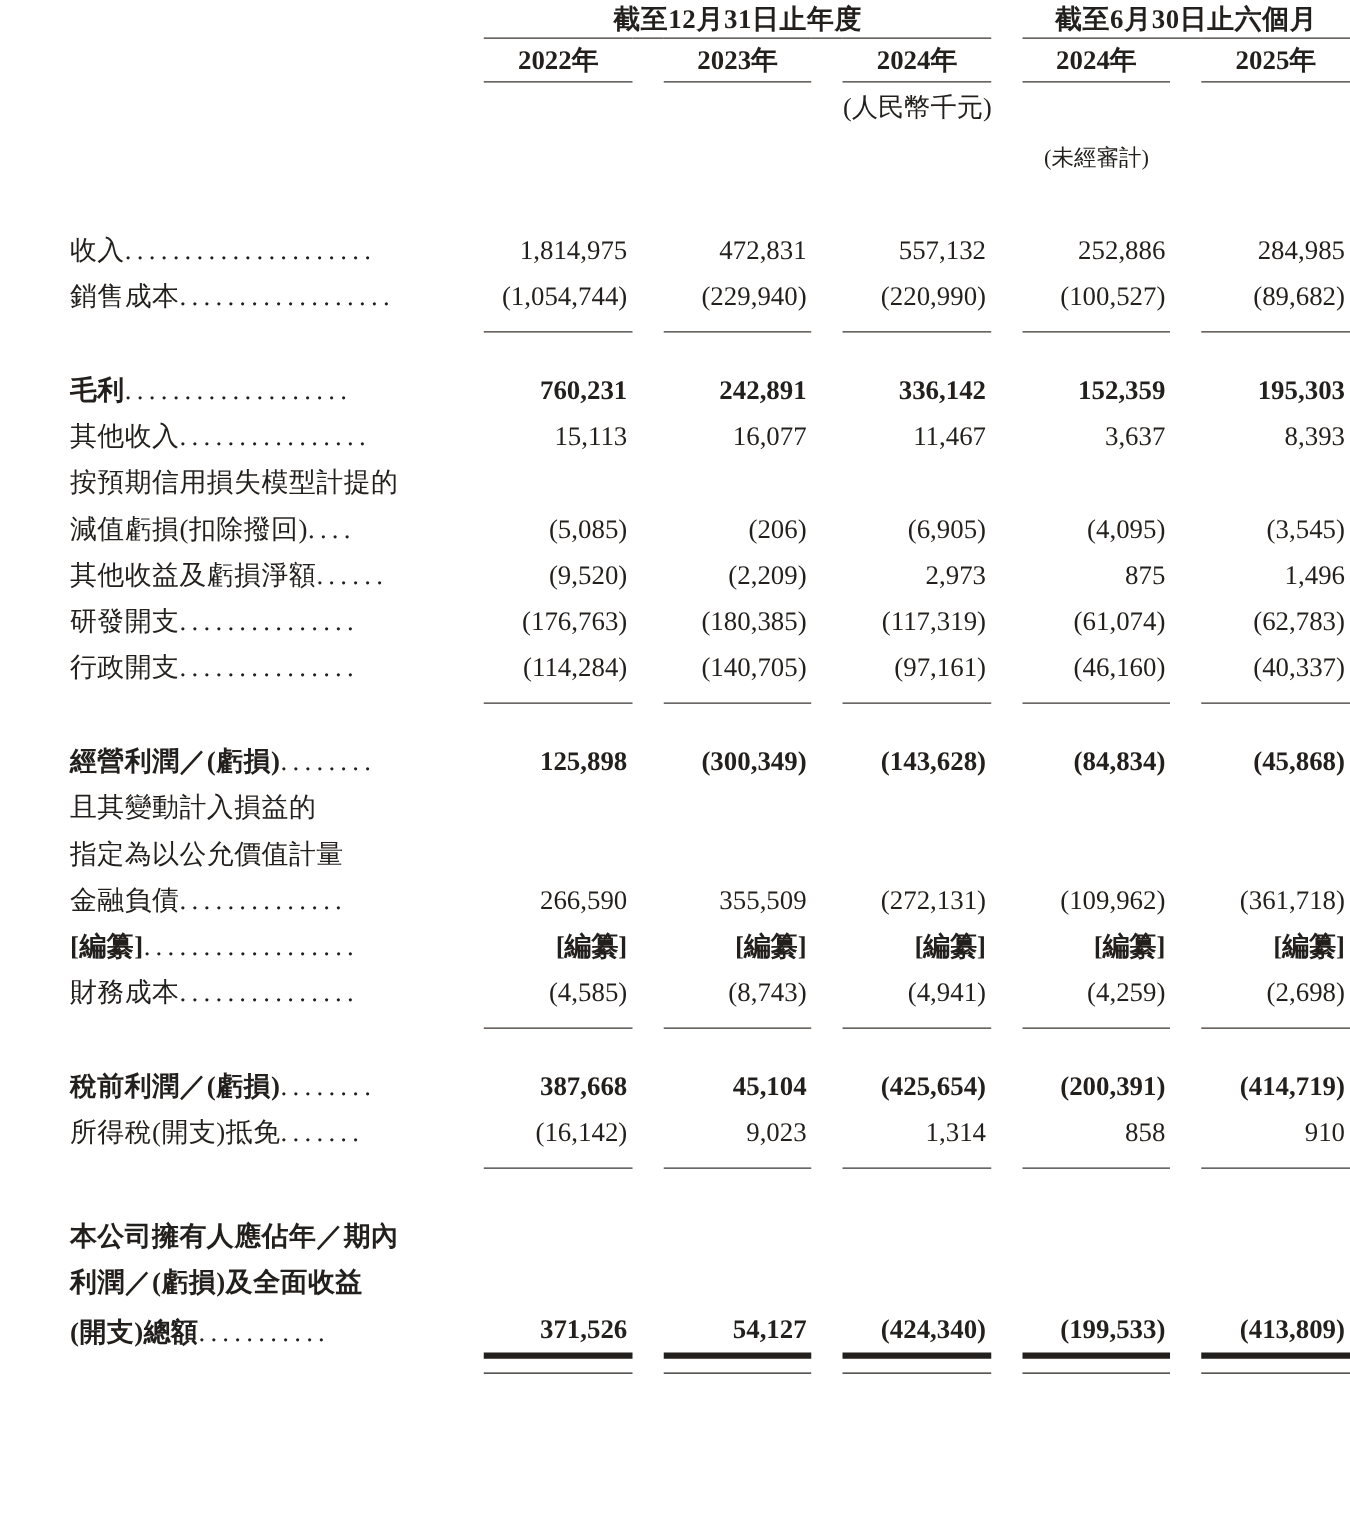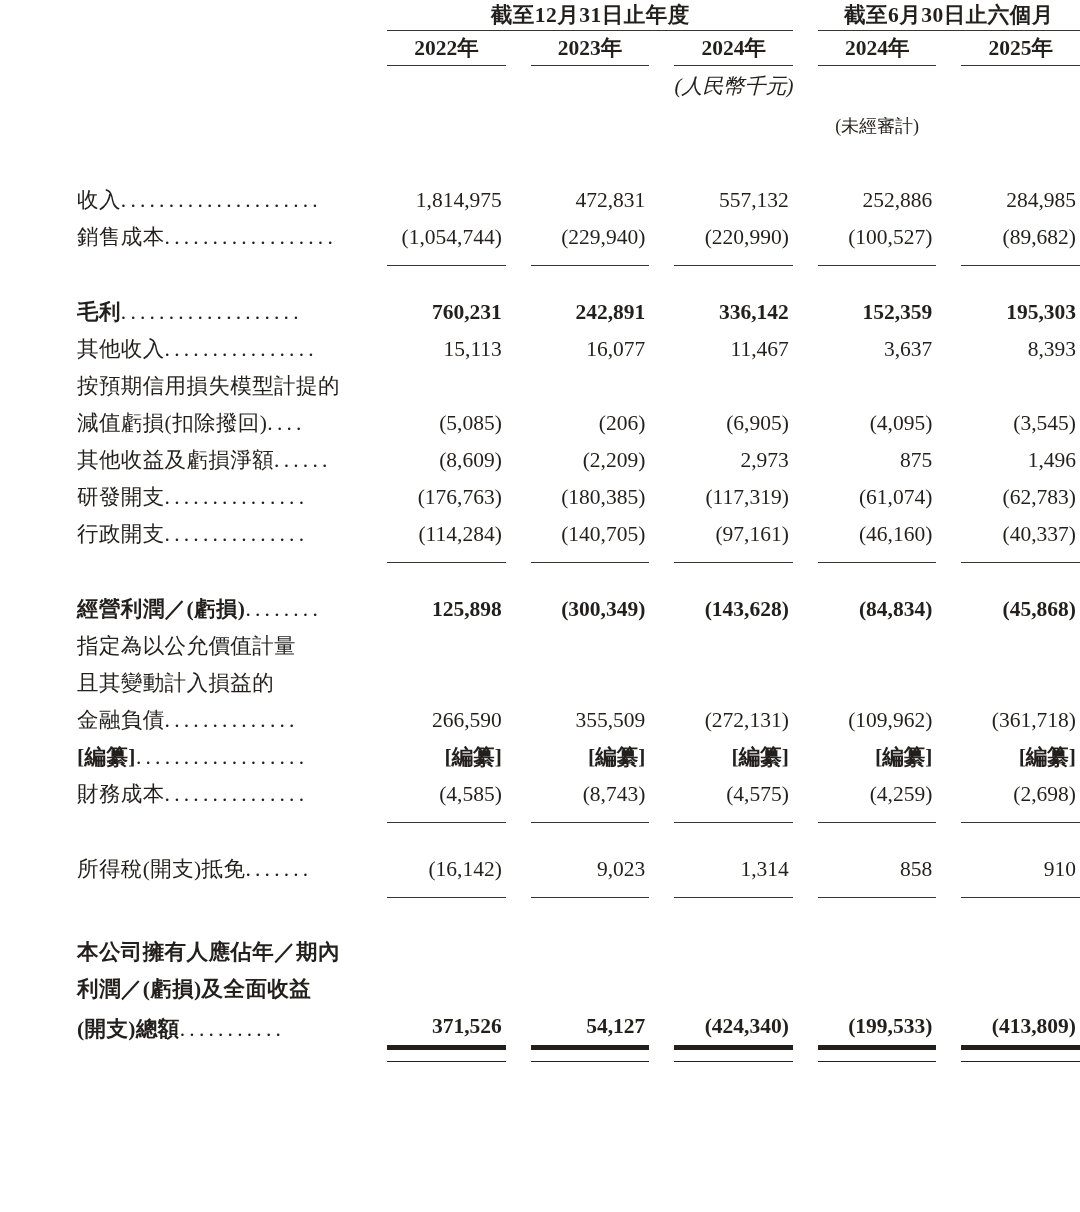--- a/index.html
+++ b/index.html
@@ -36,21 +36,21 @@
   col.c-gap2  { width: 25px; }
 
   td, th {
     padding: 0;
     margin: 0;
     vertical-align: bottom;
     font-weight: normal;
   }
 
   .label-cell {
-    padding-left: 77px;
+    padding-left: 56px;
     font-size: 21.5px;
     line-height: 37px;
     white-space: nowrap;
     letter-spacing: 0.4px;
   }
   .label-cell.ind1 { }
   .label-cell.bold { font-weight: bold; }
 
   .num {
     text-align: right;
@@ -73,21 +73,20 @@
   .yr {
     text-align: center;
     font-size: 21.5px;
     line-height: 34px;
     font-weight: bold;
     white-space: nowrap;
   }
   .unit {
     text-align: center;
     font-size: 21px;
-    font-style: italic;
     line-height: 40px;
     white-space: nowrap;
   }
   .unaudited {
     text-align: center;
     font-size: 18px;
     line-height: 40px;
     white-space: nowrap;
   }
   .rule-bottom { border-bottom: 1.6px solid #3a3430; }
@@ -291,21 +290,21 @@
     <td class="num">(6,905)</td>
           <td></td>
     <td class="num">(4,095)</td>
           <td></td>
     <td class="num">(3,545)</td>
   </tr>
 
   <tr>
     <td class="label-cell"><span class="lbl-txt">其他收益及虧損淨額</span><span class="leader">......</span></td>
     <td></td>
-    <td class="num">(8,609)</td>
+    <td class="num">(9,520)</td>
           <td></td>
     <td class="num">(2,209)</td>
           <td></td>
     <td class="num">2,973</td>
           <td></td>
     <td class="num">875</td>
           <td></td>
     <td class="num">1,496</td>
   </tr>
 
@@ -367,45 +366,45 @@
     <td class="num bold">(300,349)</td>
           <td></td>
     <td class="num bold">(143,628)</td>
           <td></td>
     <td class="num bold">(84,834)</td>
           <td></td>
     <td class="num bold">(45,868)</td>
   </tr>
 
   <tr>
+    <td class="label-cell ind1">且其變動計入損益的</td>
+    <td></td>
+          <td></td>
+          <td></td>
+          <td></td>
+          <td></td>
+          <td></td>
+          <td></td>
+          <td></td>
+          <td></td>
+          <td></td>
+  </tr>
+  <tr>
     <td class="label-cell">指定為以公允價值計量</td>
     <td></td>
           <td></td>
           <td></td>
           <td></td>
           <td></td>
           <td></td>
           <td></td>
           <td></td>
           <td></td>
           <td></td>
   </tr>
-  <tr>
-    <td class="label-cell ind1">且其變動計入損益的</td>
-    <td></td>
-          <td></td>
-          <td></td>
-          <td></td>
-          <td></td>
-          <td></td>
-          <td></td>
-          <td></td>
-          <td></td>
-          <td></td>
-  </tr>
 
   <tr>
     <td class="label-cell ind1"><span class="lbl-txt">金融負債</span><span class="leader">..............</span></td>
     <td></td>
     <td class="num">266,590</td>
           <td></td>
     <td class="num">355,509</td>
           <td></td>
     <td class="num">(272,131)</td>
           <td></td>
@@ -428,21 +427,21 @@
     <td class="num bold">[編纂]</td>
   </tr>
 
   <tr>
     <td class="label-cell"><span class="lbl-txt">財務成本</span><span class="leader">...............</span></td>
     <td></td>
     <td class="num">(4,585)</td>
           <td></td>
     <td class="num">(8,743)</td>
           <td></td>
-    <td class="num">(4,575)</td>
+    <td class="num">(4,941)</td>
           <td></td>
     <td class="num">(4,259)</td>
           <td></td>
     <td class="num">(2,698)</td>
   </tr>
 
   <tr class="rule-row">
     <td></td>
           <td></td>
     <td class="r"></td>
@@ -456,20 +455,33 @@
           <td class="r"></td>
   </tr>
 
   <tr class="spacer-row">
           <td colspan="11"></td>
         </tr>
   <tr class="spacer-sm">
           <td colspan="11"></td>
         </tr>
 
+  <tr>
+    <td class="label-cell bold"><span class="lbl-txt">稅前利潤／(虧損)</span><span class="leader">........</span></td>
+    <td></td>
+    <td class="num bold">387,668</td>
+          <td></td>
+    <td class="num bold">45,104</td>
+          <td></td>
+    <td class="num bold">(425,654)</td>
+          <td></td>
+    <td class="num bold">(200,391)</td>
+          <td></td>
+    <td class="num bold">(414,719)</td>
+  </tr>
 
   <tr>
     <td class="label-cell"><span class="lbl-txt">所得稅(開支)抵免</span><span class="leader">.......</span></td>
     <td></td>
     <td class="num">(16,142)</td>
           <td></td>
     <td class="num">9,023</td>
           <td></td>
     <td class="num">1,314</td>
           <td></td>

